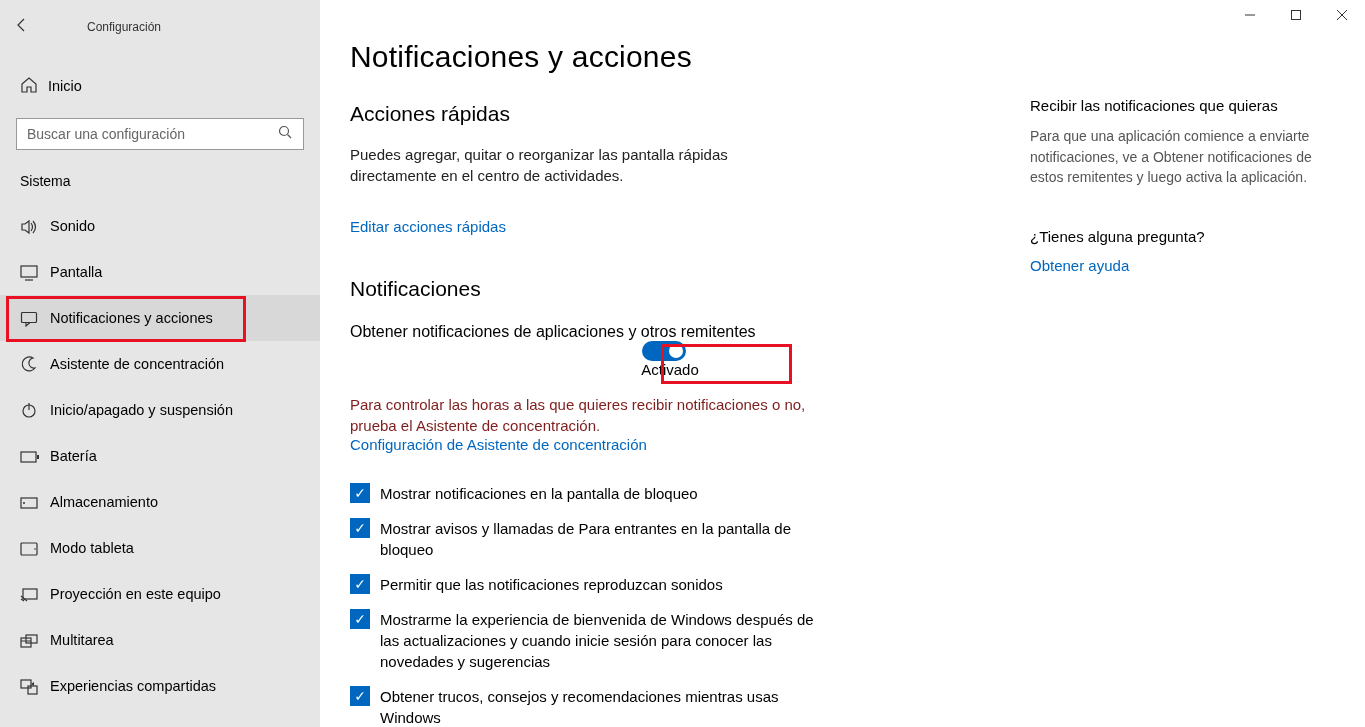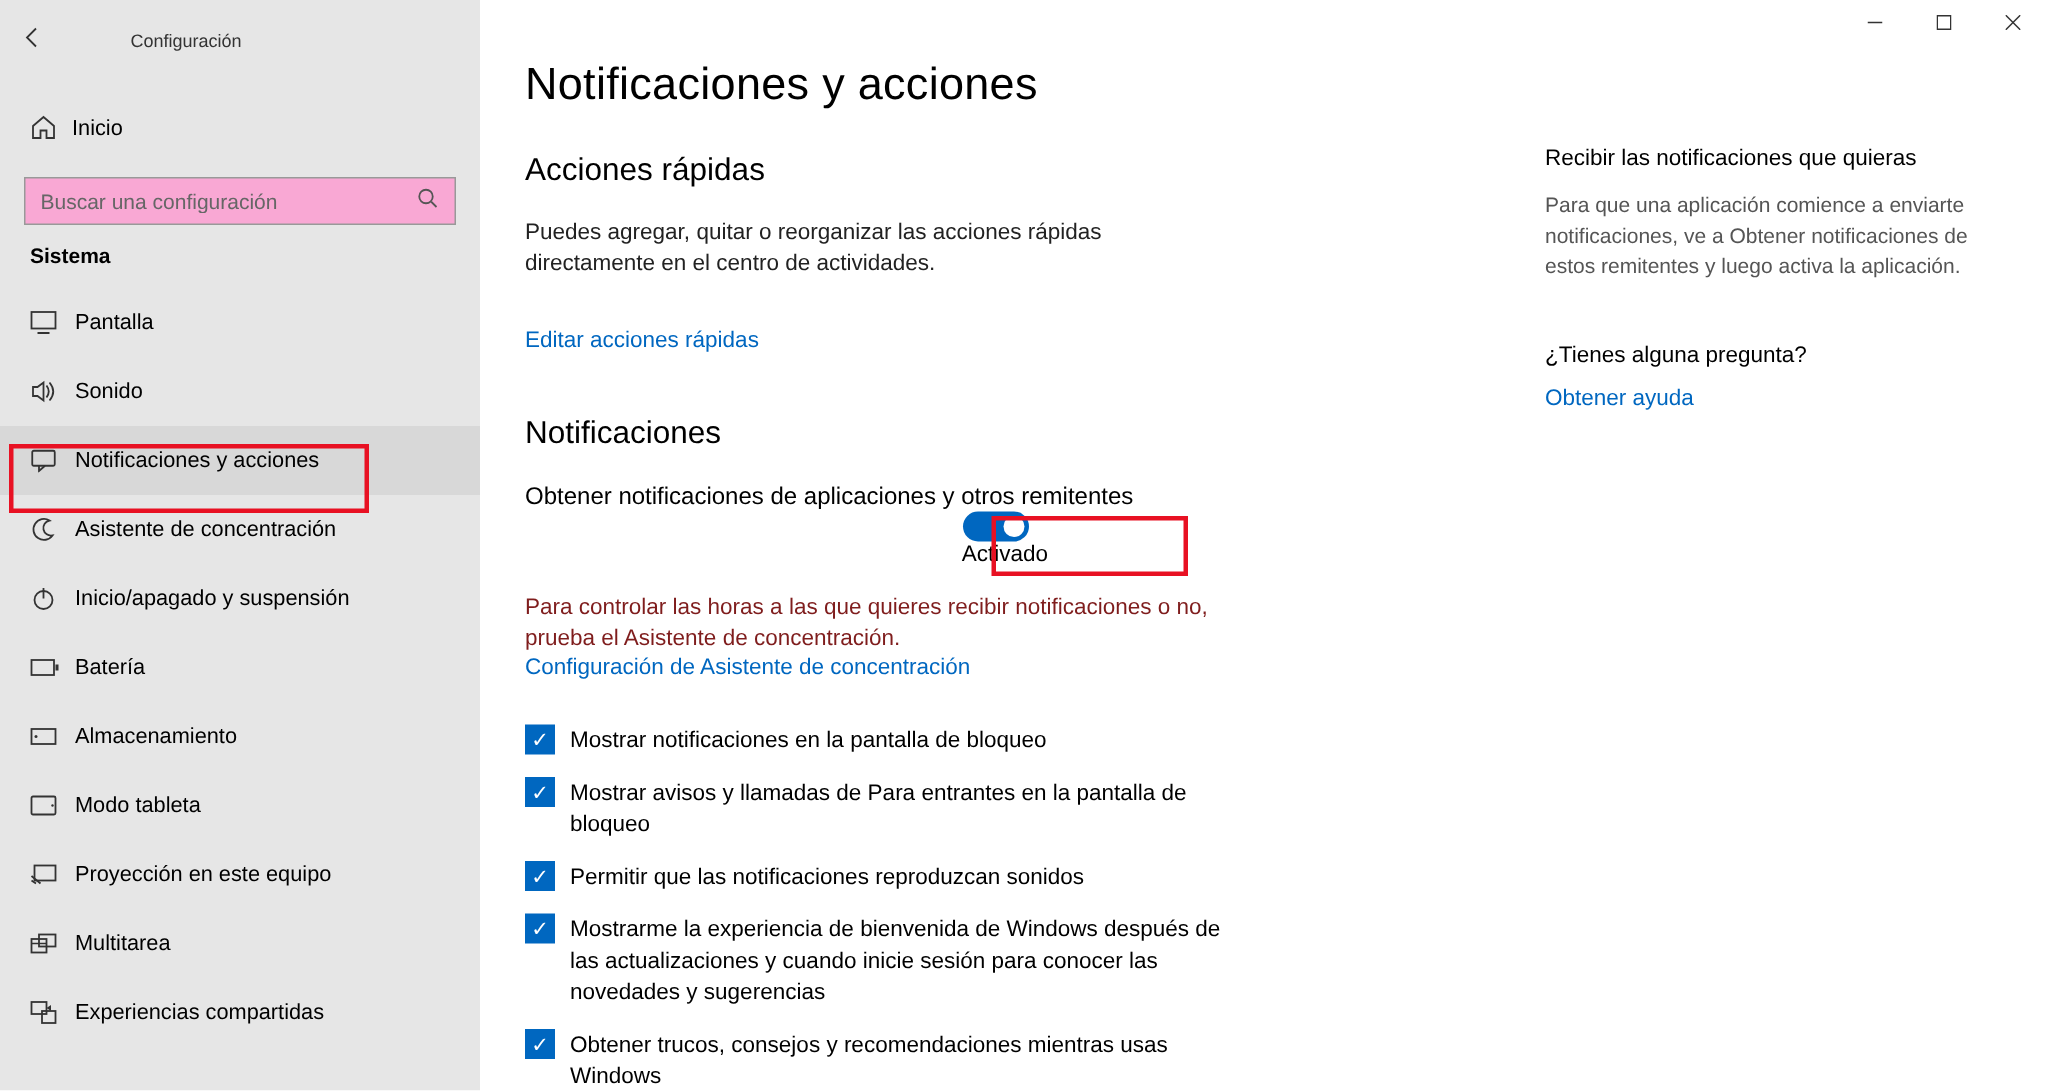--- a/index.html
+++ b/index.html
@@ -42,41 +42,41 @@
     align-items: center;
     padding: 0 20px;
     margin-top: 28px;
     height: 36px;
   }
   .home-row .icon { width: 28px; text-align: left; }
   .home-row .label { font-size: 14.5px; }
   .search-box {
     margin: 14px 16px 0 16px;
     border: 1px solid #999;
-    background: #f9a8d4;
+    background: #ffffff;
     height: 32px;
     display: flex;
     align-items: center;
     padding: 0 10px;
   }
   .search-box input {
     flex: 1;
     border: none;
     background: transparent;
     font-size: 14px;
     outline: none;
     color: #555;
   }
   .search-box input::placeholder { color: #666; }
   .search-icon { color: #555; font-size: 14px; }
   .section-label {
-    font-weight: 700;
+    font-weight: 400;
     font-size: 14px;
     padding: 0 20px;
-    margin-top: 12px;
+    margin-top: 23px;
     margin-bottom: 14px;
   }
   .nav-item {
     display: flex;
     align-items: center;
     padding: 0 20px;
     height: 46px;
   }
   .nav-item .icon {
     width: 30px;
@@ -248,31 +248,31 @@
           <circle cx="6" cy="6" r="4.5" stroke="#555" stroke-width="1.2" fill="none"></circle>
           <line x1="9.5" y1="9.5" x2="13" y2="13" stroke="#555" stroke-width="1.2"></line>
         </svg>
     </span>
   </div>
 
   <div class="section-label">Sistema</div>
 
   <div class="nav-item">
     <span class="icon"><svg width="18" height="16" viewBox="0 0 18 16">
+          <path d="M2 5 L5 5 L9 2 L9 14 L5 11 L2 11 Z M11 4 Q14 8 11 12 M13 2 Q18 8 13 14" stroke="#333" stroke-width="1.2" fill="none"></path>
+        </svg></span>
+    <span class="label">Sonido</span>
+  </div>
+
+  <div class="nav-item">
+    <span class="icon"><svg width="18" height="16" viewBox="0 0 18 16">
           <rect x="1" y="1" width="16" height="11" stroke="#333" stroke-width="1.2" fill="none"></rect>
           <line x1="5" y1="15" x2="13" y2="15" stroke="#333" stroke-width="1.2"></line>
         </svg></span>
     <span class="label">Pantalla</span>
-  </div>
-
-  <div class="nav-item">
-    <span class="icon"><svg width="18" height="16" viewBox="0 0 18 16">
-          <path d="M2 5 L5 5 L9 2 L9 14 L5 11 L2 11 Z M11 4 Q14 8 11 12 M13 2 Q18 8 13 14" stroke="#333" stroke-width="1.2" fill="none"></path>
-        </svg></span>
-    <span class="label">Sonido</span>
   </div>
 
   <div class="nav-item selected" style="position:relative">
     <span class="icon"><svg width="18" height="16" viewBox="0 0 18 16">
           <rect x="1.5" y="1.5" width="15" height="10" rx="1" stroke="#333" stroke-width="1.2" fill="none"></rect>
           <path d="M6 11 L6 15 L10 11.5" stroke="#333" stroke-width="1.2" fill="none"></path>
         </svg></span>
     <span class="label">Notificaciones y acciones</span>
   </div>
 
@@ -362,21 +362,21 @@
           <line x1="0" y1="0" x2="10" y2="10" stroke="#333" stroke-width="1"></line>
           <line x1="10" y1="0" x2="0" y2="10" stroke="#333" stroke-width="1"></line>
         </svg>
       </div>
   </div>
 
   <div class="content">
     <h1 class="page-title">Notificaciones y acciones</h1>
 
     <h2 class="subheading">Acciones rápidas</h2>
-    <p class="body-text">Puedes agregar, quitar o reorganizar las acciones rápidas directamente en el centro de actividades.</p>
+    <p class="body-text">Puedes agregar, quitar o reorganizar las pantalla rápidas directamente en el centro de actividades.</p>
     <div class="spacer-md"></div>
     <span class="link">Editar acciones rápidas</span>
 
     <div class="spacer-lg"></div>
     <div style="height:12px"></div>
 
     <h2 class="subheading">Notificaciones</h2>
     <div style="height:4px"></div>
     <p class="setting-label">Obtener notificaciones de aplicaciones y otros remitentes</p>
 

